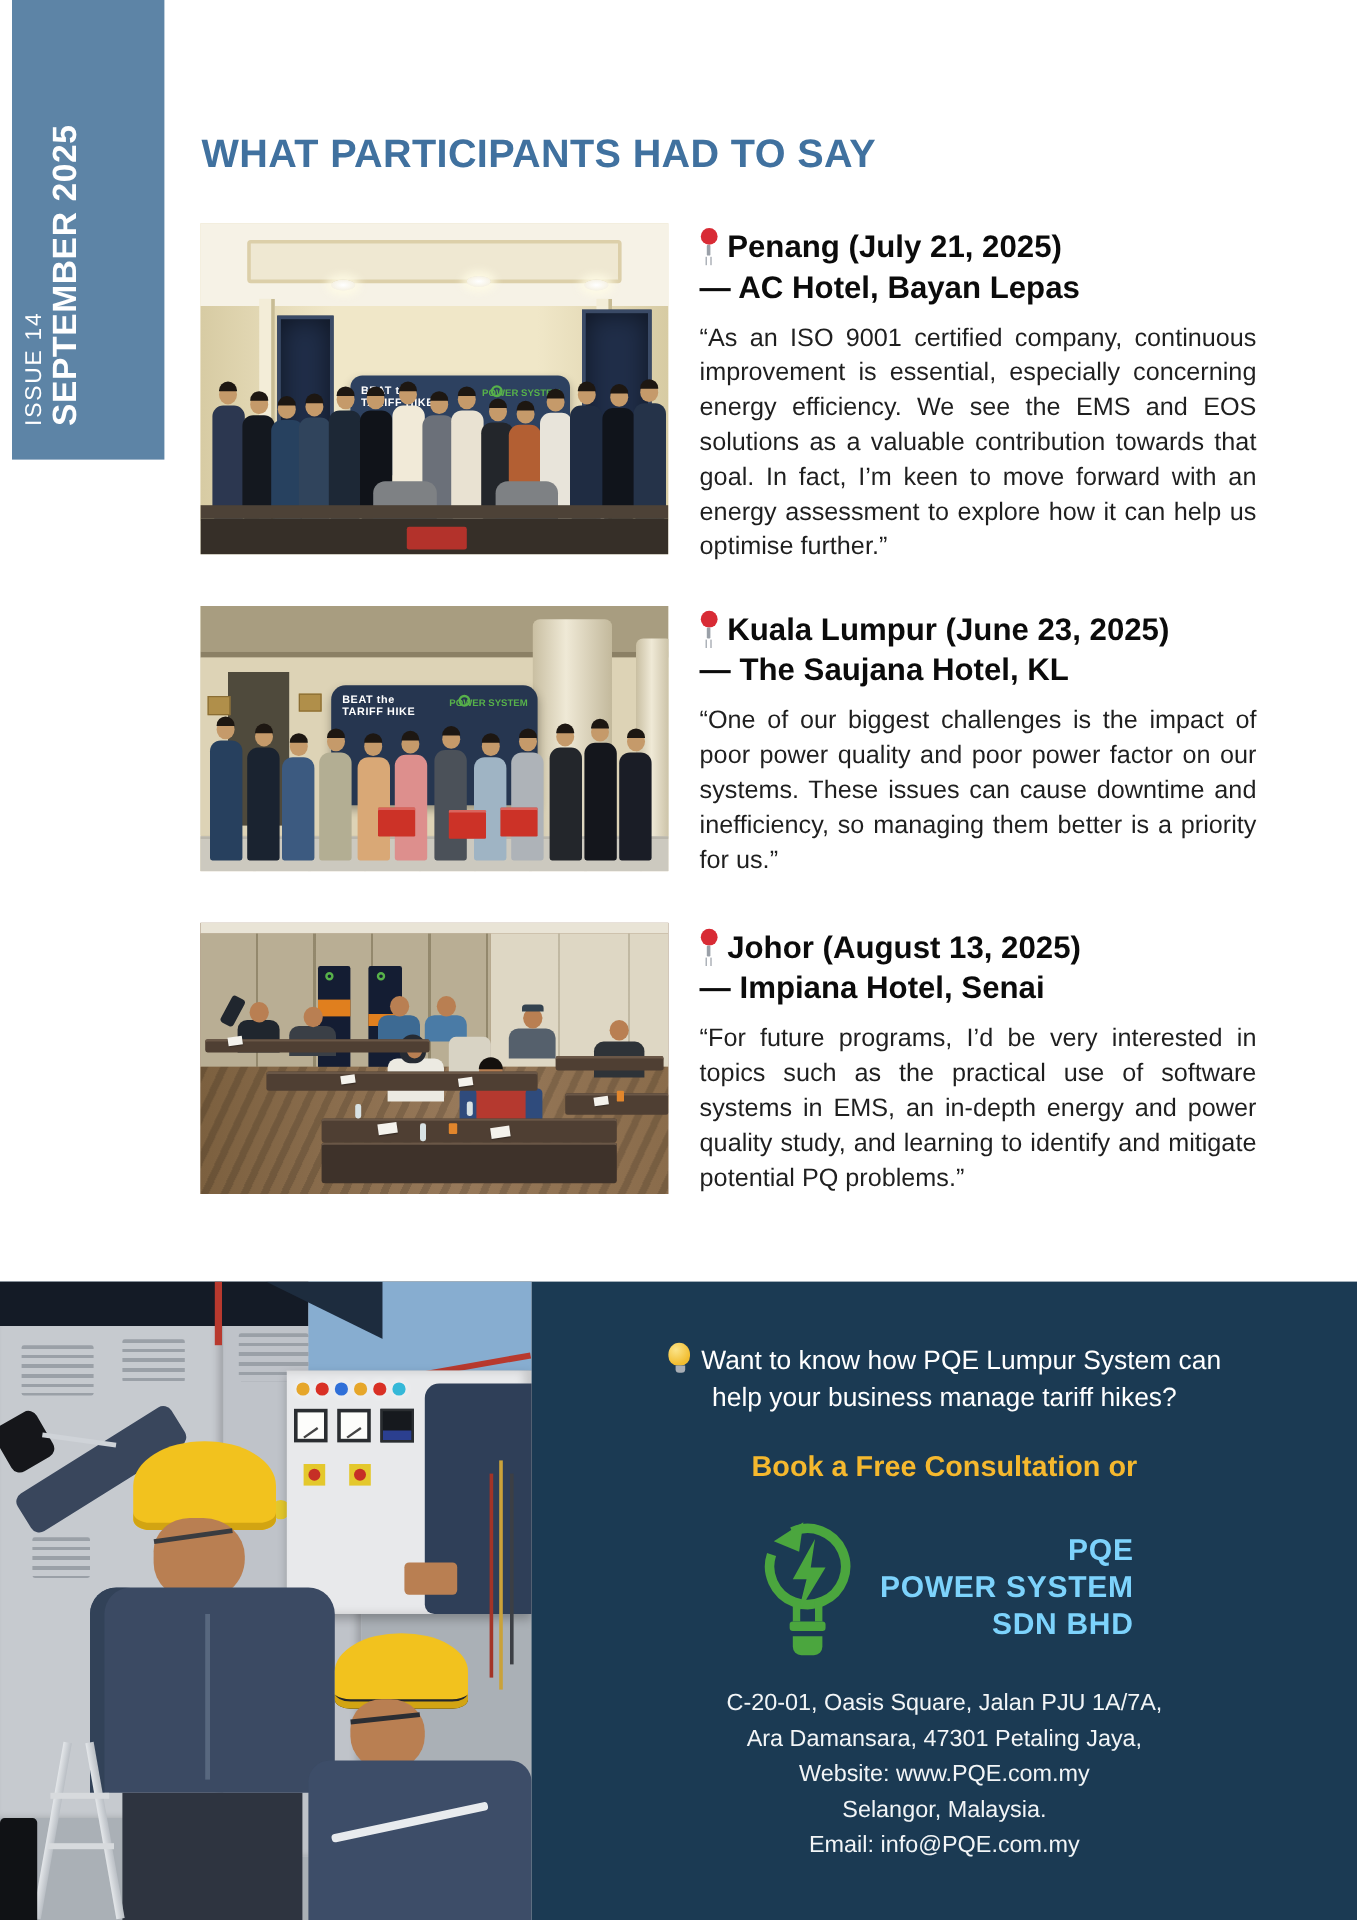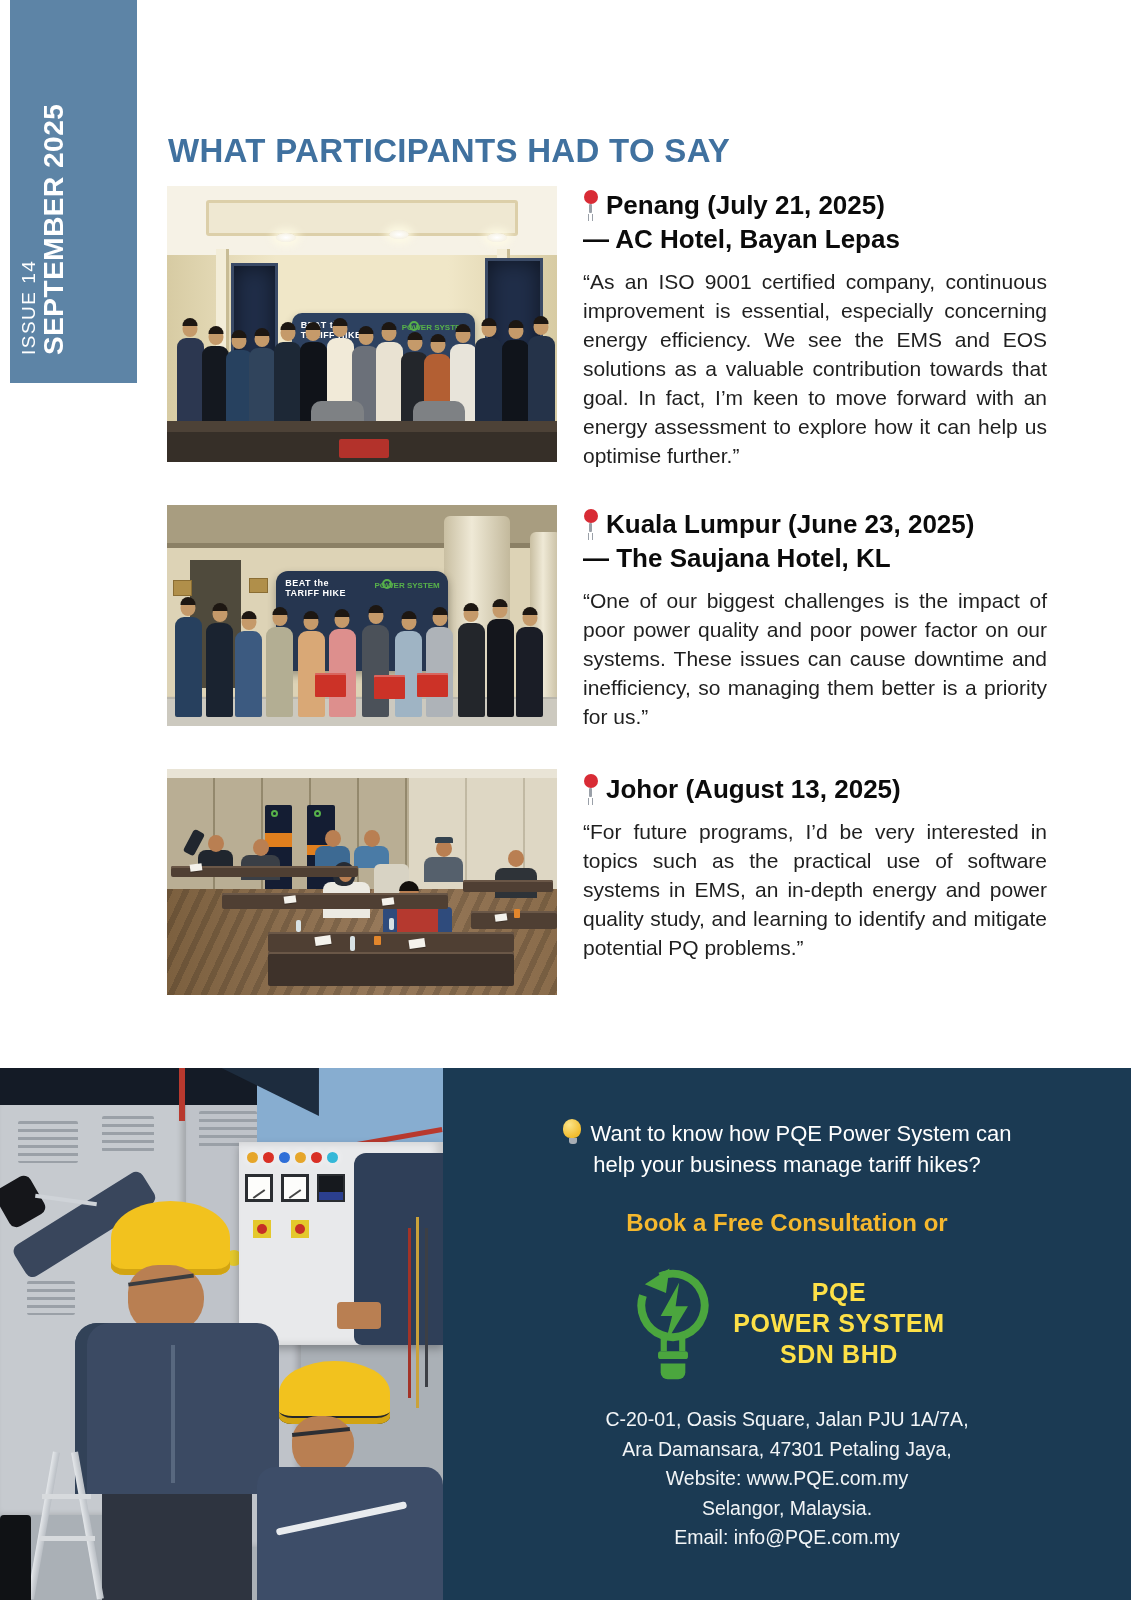--- a/index.html
+++ b/index.html
@@ -6,21 +6,21 @@
   html,body { width:1131px; height:1600px; }
   body { font-family:"Liberation Sans", sans-serif; background:#fff; position:relative; overflow:hidden; }
 
   
   .sidebar { position:absolute; left:10px; top:0; width:127px; height:383px; background:#5d84a6; }
   .side-issue, .side-month { position:absolute; bottom:28px; transform-origin:0 100%; transform:rotate(-90deg); white-space:nowrap; color:#fff; }
   .side-issue { left:30px; font-size:19px; letter-spacing:1.5px; font-weight:normal; }
   .side-month { left:60px; font-size:28px; font-weight:bold; letter-spacing:.5px; }
 
   
-  .page-title { position:absolute; left:168px; top:109px; font-size:33px; font-weight:bold; color:#40719f; letter-spacing:.3px;margin-top:23px; }
+  .page-title { position:absolute; left:168px; top:109px; font-size:33px; font-weight:bold; color:#40719f; letter-spacing:.3px; }
 
   
   .photo { position:absolute; left:167px; width:390px; overflow:hidden; background:#ccc; }
   .tcontent { position:absolute; left:583px; width:464px; color:#111; }
   .thead { font-size:26px; font-weight:bold; line-height:34px; color:#0b0b0b; }
   .tquote { margin-top:11px; font-size:21px; line-height:29px; text-align:justify; color:#1f1f1f; }
   .pin-icon { display:inline-block; position:relative; width:16px; height:28px; margin-right:7px; vertical-align:-4px; }
   .pin-icon::before { content:""; position:absolute; top:0; left:1px; width:14px; height:14px; border-radius:50%; background:#d82b35; }
   .pin-icon::after { content:""; position:absolute; top:14px; left:6px; width:3px; height:9px; background:#9aa0a8; border-radius:1px; box-shadow:-2px 9px 0 -1px #9aa0a8, 2px 9px 0 -1px #9aa0a8; }
 
@@ -101,21 +101,21 @@
   .skin { background:#b97f52; }
   .fp-rail { width:7px; background:linear-gradient(90deg,#e4e7ea,#b9bec4); }
 
   .fcontent { position:absolute; left:443px; top:0; width:688px; height:532px; text-align:center; color:#fff; }
   .question { margin-top:50px; font-size:22px; line-height:31px; }
   .bulb-icon { display:inline-block; position:relative; width:22px; height:26px; margin-right:6px; vertical-align:-4px; }
   .bulb-icon::before { content:""; position:absolute; left:1px; top:0; width:18px; height:19px; border-radius:50% 50% 42% 42%; background:radial-gradient(circle at 35% 30%, #fbe489, #f2bd30 70%); }
   .bulb-icon::after { content:""; position:absolute; left:7px; top:19px; width:8px; height:6px; background:#a8aeb5; border-radius:0 0 3px 3px; }
   .cta { margin-top:26px; font-size:24px; font-weight:bold; line-height:33px; color:#f5b82e; }
   .logo-row { margin-top:22px; display:flex; justify-content:center; align-items:center; gap:16px; }
-  .logo-text { text-align:center; font-size:25px; font-weight:bold; line-height:31px; color:#fde047; letter-spacing:.6px; }
+  .logo-text { text-align:right; font-size:25px; font-weight:bold; line-height:31px; color:#7dd3fc; letter-spacing:.6px; }
   .address { margin-top:20px; font-size:19.5px; line-height:29.5px; color:#f2f5f7; }
 </style>
 </head>
 <body>
 
 <aside class="sidebar">
   <span class="side-issue">ISSUE 14</span>
   <span class="side-month">SEPTEMBER 2025</span>
 </aside>
 
@@ -371,20 +371,21 @@
   <div class="sc paper" style="left:84%;top:64%;"></div>
   <div class="sc bottle" style="left:33%;top:67%;"></div>
   <div class="sc bottle" style="left:57%;top:66%;"></div>
   <div class="sc bottle" style="left:47%;top:74%;height:15px;"></div>
   <div class="sc cup" style="left:53%;top:74%;"></div>
   <div class="sc cup" style="left:89%;top:62%;width:6px;"></div>
 </div>
 <div class="tcontent" style="top:772px;">
   <div class="thead">
     <span class="pin-icon"></span><span>Johor (August 13, 2025)</span>
+    <div>— Impiana Hotel, Senai</div>
   </div>
   <p class="tquote">“For future programs, I’d be very interested in topics such as the practical use of software systems in EMS, an in-depth energy and power quality study, and learning to identify and mitigate potential PQ problems.”</p>
 </div>
 
 <div class="footer">
 
   <div class="fphoto">
     <div class="sc fp-cab" style="left:0;top:6%;width:42%;height:78%;"></div>
     <div class="sc fp-cab" style="left:42%;top:4%;width:26%;height:86%;background:#bfc3c9;"></div>
     <div class="sc" style="left:0;top:0;width:58%;height:7%;background:#141b26;"></div>
@@ -442,21 +443,21 @@
     <div class="sc" style="left:9.5%;top:80%;width:11%;height:5px;background:#d7dadd;"></div>
     <div class="sc" style="left:9%;top:88%;width:12.5%;height:5px;background:#d7dadd;"></div>
     <div class="sc" style="left:0;top:84%;width:7%;height:16%;background:#101215;border-radius:4px 4px 0 0;"></div>
     <div class="sc" style="left:92%;top:30%;width:3px;height:32%;background:#a33327;"></div>
     <div class="sc" style="left:94%;top:28%;width:3px;height:36%;background:#caa23a;"></div>
     <div class="sc" style="left:96%;top:30%;width:3px;height:30%;background:#3c3f45;"></div>
   </div>
 
   <div class="fcontent">
     <div class="question">
-      <div><span class="bulb-icon"></span><span>Want to know how PQE Power System can</span></div>
+      <div><span class="bulb-icon"></span><span>Want to know how PQE Lumpur System can</span></div>
       <div>help your business manage tariff hikes?</div>
     </div>
     <div class="cta">
       <div>Book a Free Consultation or</div>
     </div>
     <div class="logo-row">
       <svg width="88" height="124" viewBox="0 0 100 140">
         <circle cx="50" cy="50" r="36" fill="none" stroke="#4ba63e" stroke-width="9" stroke-dasharray="196 31" transform="rotate(-114 50 50)"></circle>
         <polygon points="18,26 46,8 42,36" fill="#4ba63e"></polygon>
         <polygon points="57,24 36,62 49,62 41,94 67,51 53,51" fill="#4ba63e"></polygon>

